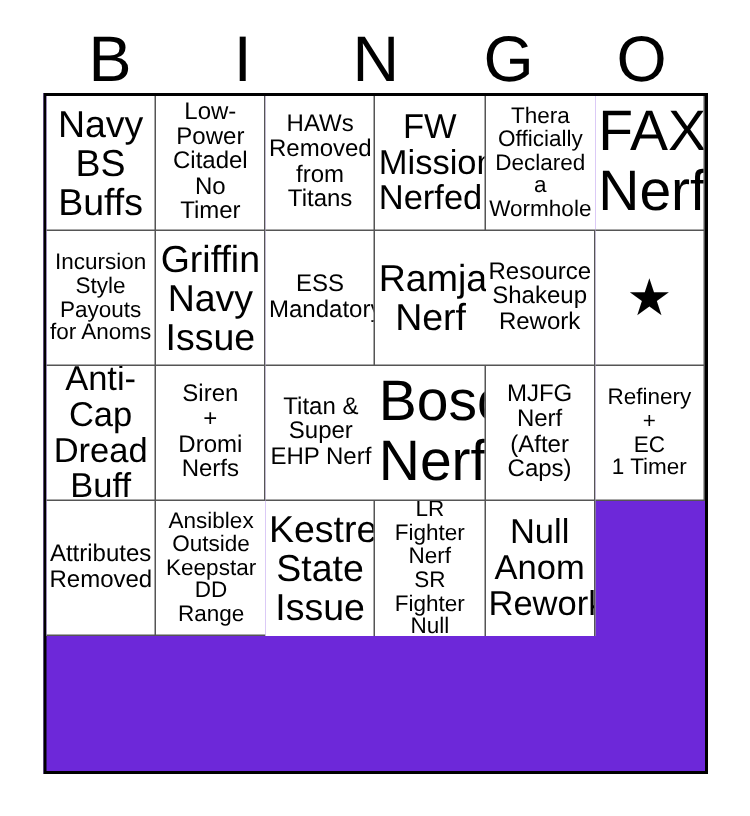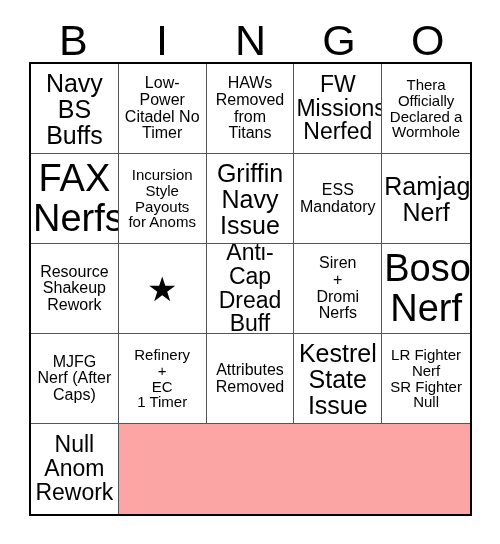--- a/index.html
+++ b/index.html
@@ -47,23 +47,23 @@
   
   .grid {
     position: absolute;
     left: 29px;
     top: 62px;
     width: 443px;
     height: 454px;
     box-sizing: border-box;
     border: 2px solid #000000;
     display: grid;
-    grid-template-columns: repeat(5, 1fr);
+    grid-template-columns: repeat(6, 1fr);
     grid-template-rows: repeat(5, 1fr);
-    background: #fca5a5;
+    background: #6d28d9;
   }
 
   .cell {
     box-sizing: border-box;
     border-right: 1px solid #555555;
     border-bottom: 1px solid #555555;
     display: flex;
     align-items: center;
     justify-content: center;
     text-align: center;
@@ -171,39 +171,50 @@
         <span class="cell-text">Anti-Cap
 Dread
 Buff</span>
       </div>
       <div class="cell fs-sm">
         <span class="cell-text">Siren
 +
 Dromi
 Nerfs</span>
       </div>
+      <div class="cell fs-sm">
+        <span class="cell-text">Titan &amp;
+Super
+EHP Nerf</span>
+      </div>
       <div class="cell fs-xl">
         <span class="cell-text">Boson
 Nerf</span>
       </div>
       <div class="cell fs-sm">
         <span class="cell-text">MJFG
 Nerf (After
 Caps)</span>
       </div>
       <div class="cell fs-xs">
         <span class="cell-text">Refinery
 +
 EC
 1 Timer</span>
       </div>
       <div class="cell fs-sm">
         <span class="cell-text">Attributes
 Removed</span>
       </div>
+      <div class="cell fs-xs">
+        <span class="cell-text">Ansiblex
+Outside
+Keepstar
+DD Range</span>
+      </div>
       <div class="cell fs-lg">
         <span class="cell-text">Kestrel
 State
 Issue</span>
       </div>
       <div class="cell fs-xs">
         <span class="cell-text">LR Fighter
 Nerf
 SR Fighter
 Null</span>

